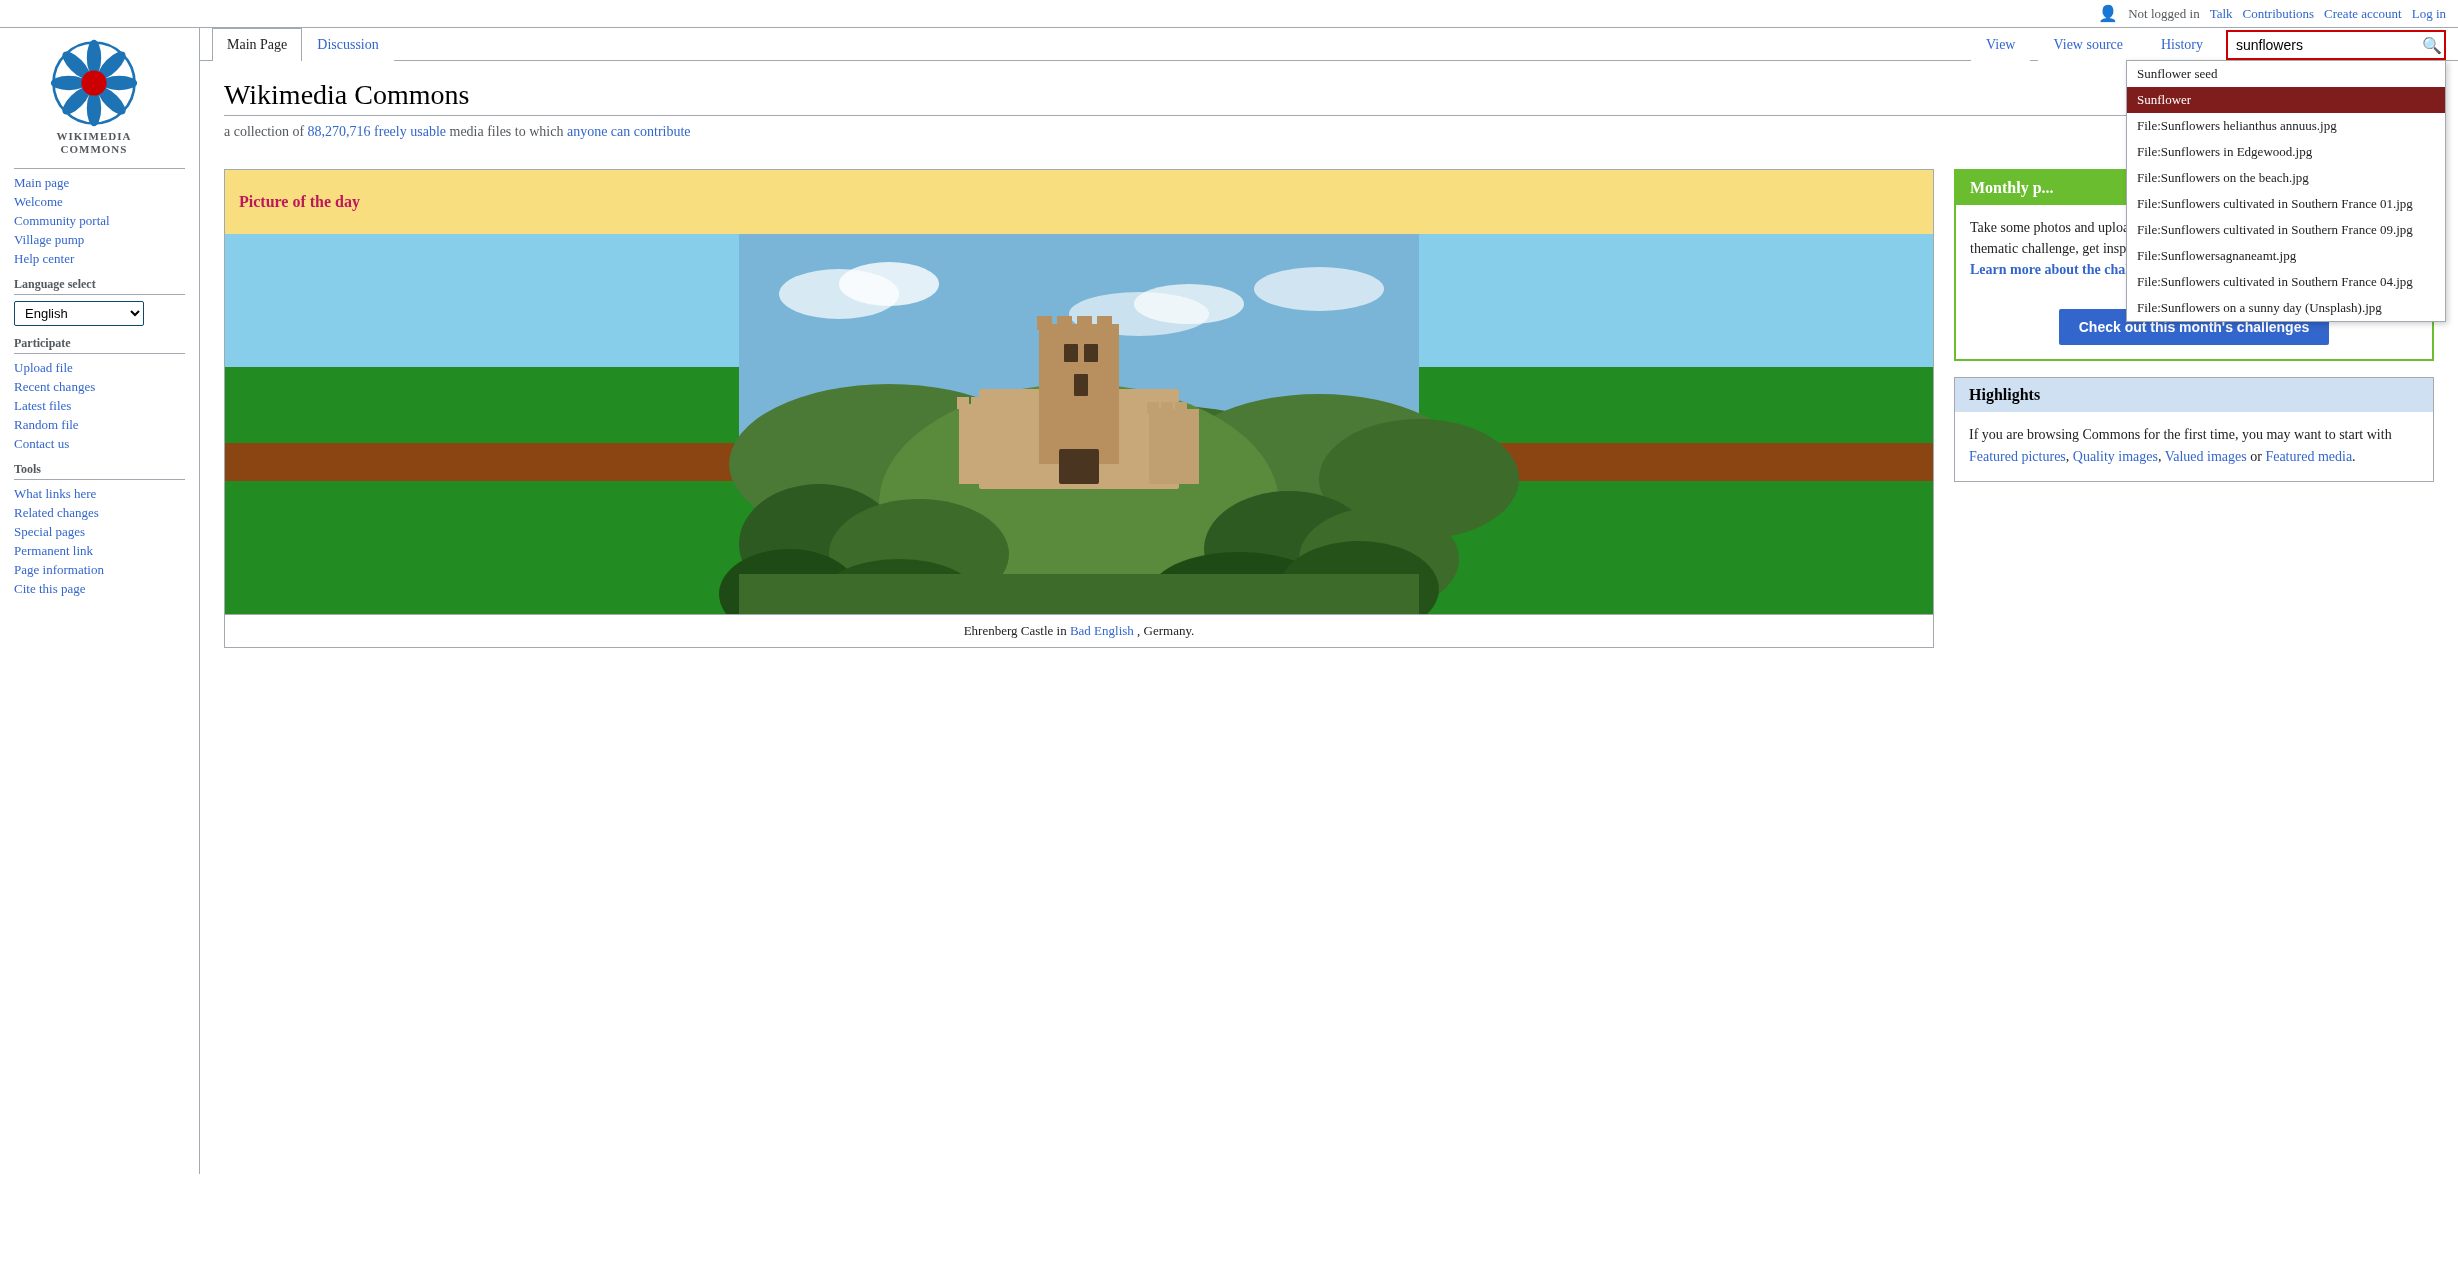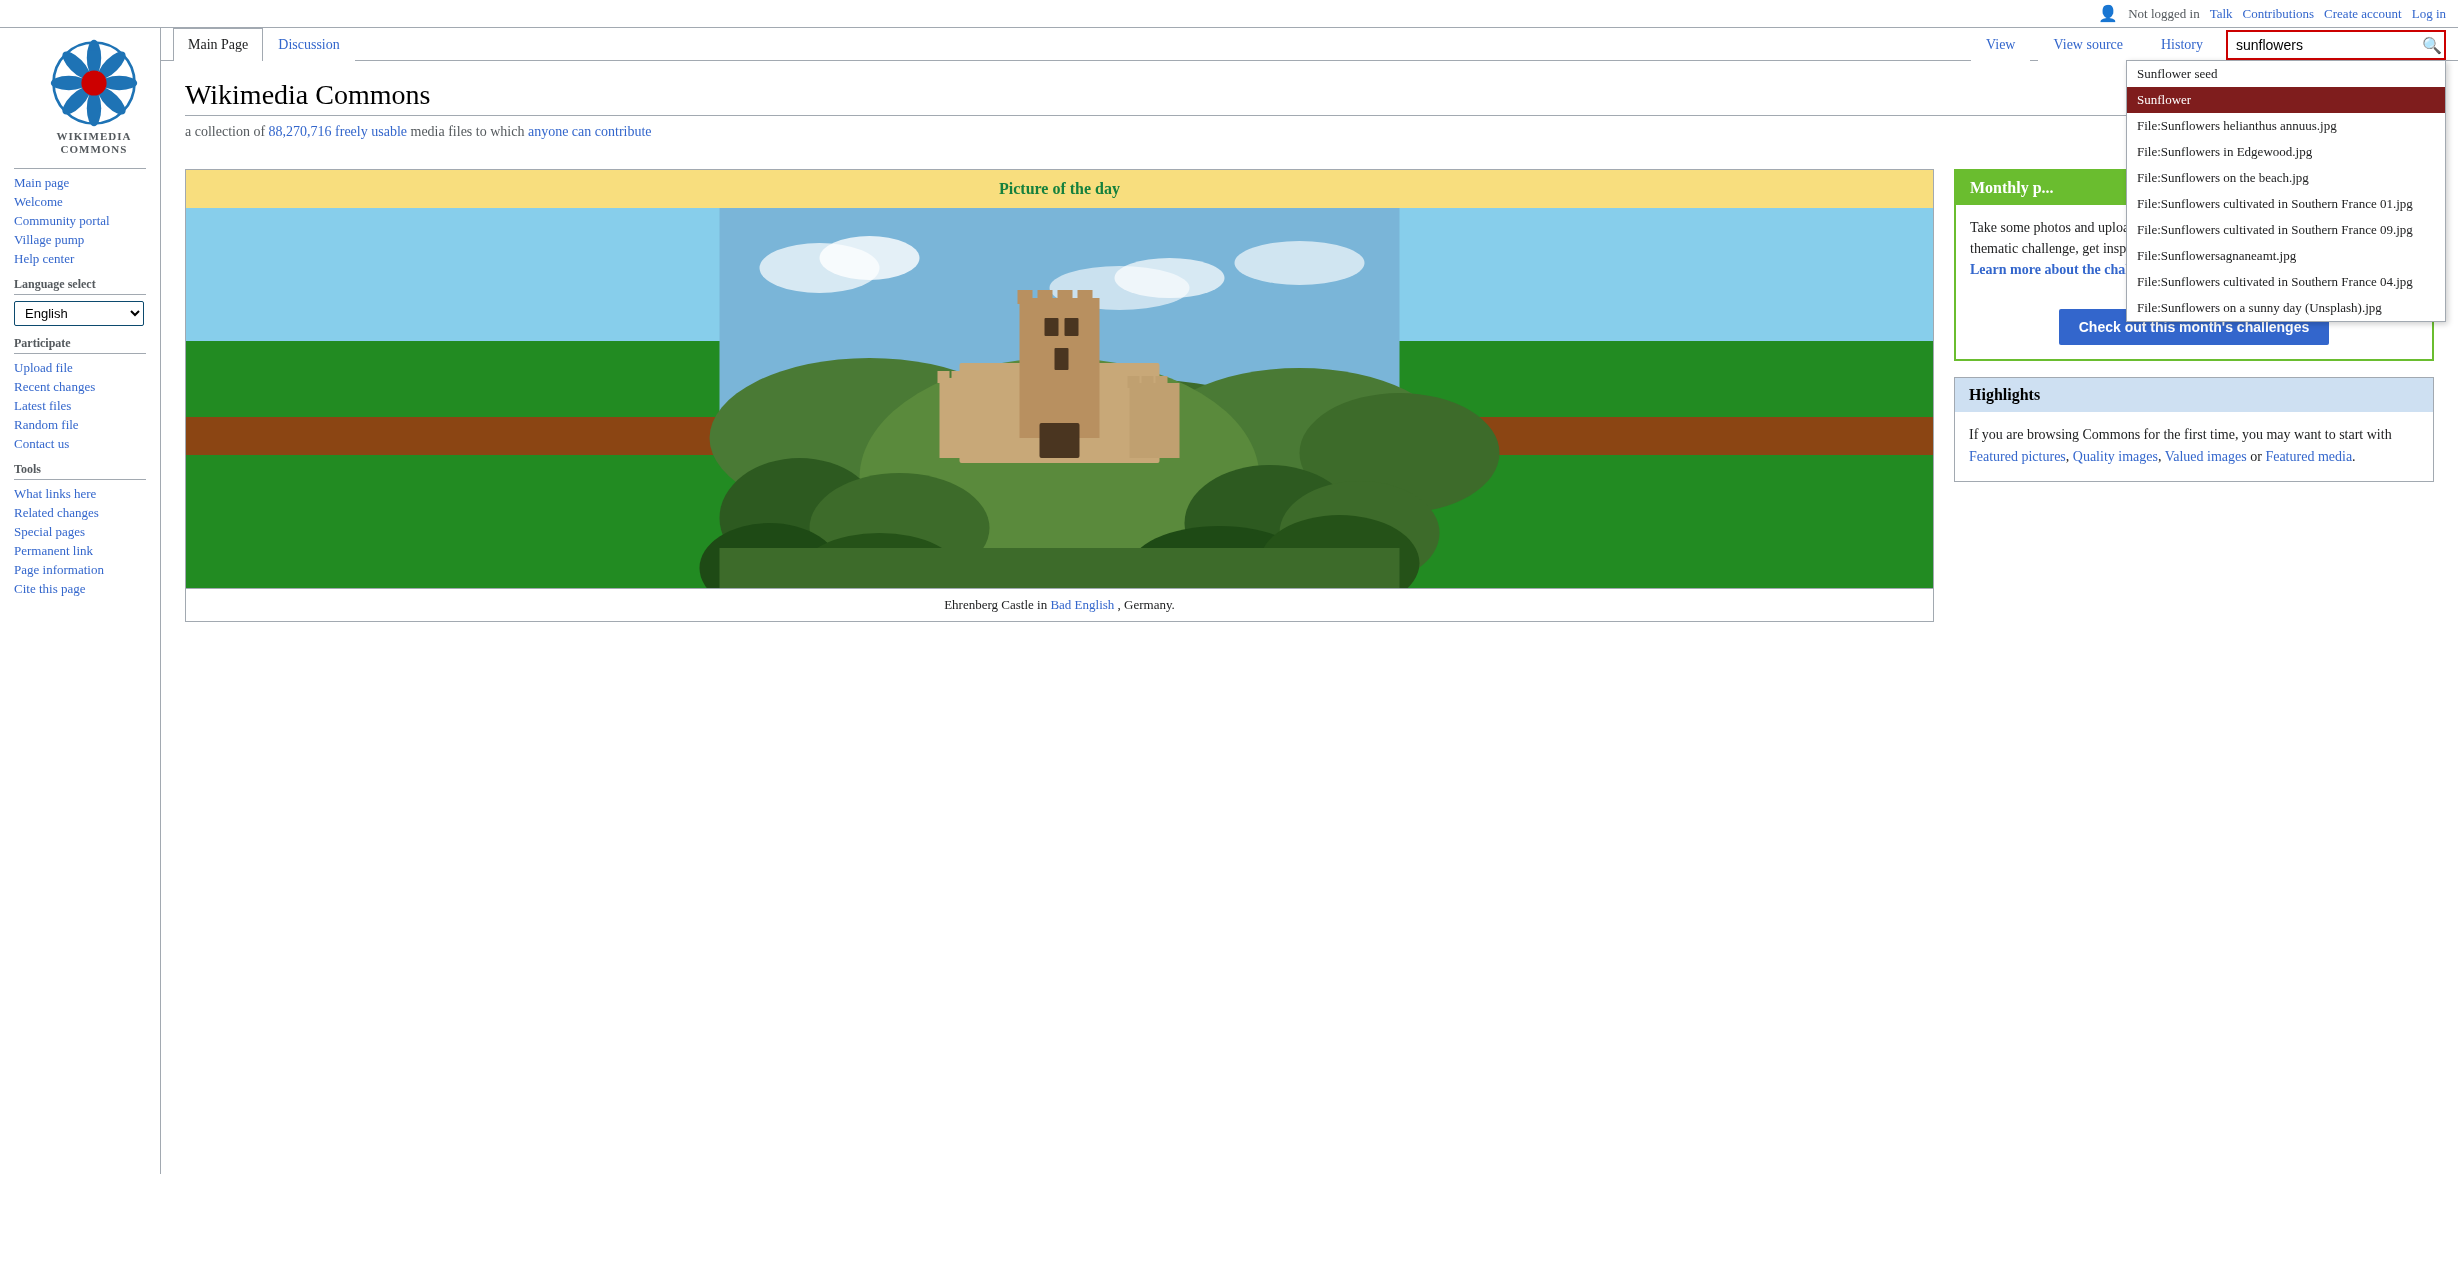--- a/index.html
+++ b/index.html
@@ -10,21 +10,21 @@
     #logo-title { font-size: 11px; font-weight: bold; letter-spacing: 1px; text-transform: uppercase; color: #54595d; text-align: center; line-height: 1.2; margin-top: 2px; }
 
     
     #top-nav { display: flex; align-items: center; justify-content: flex-end; padding: 4px 12px; border-bottom: 1px solid #a2a9b1; font-size: 13px; gap: 10px; color: #54595d; }
     #top-nav a { color: #3366cc; font-size: 13px; }
 
     
     #layout { display: flex; min-height: calc(100vh - 120px); }
 
     
-    #sidebar { width: 161px; flex-shrink: 0; padding: 10px 14px; border-right: 1px solid #a2a9b1; font-size: 13px; }
+    #sidebar { width: 200px; flex-shrink: 0; padding: 10px 14px; border-right: 1px solid #a2a9b1; font-size: 13px; }
     .sidebar-section-title { font-size: 12px; font-weight: bold; color: #54595d; border-bottom: 1px solid #a2a9b1; margin: 10px 0 6px 0; padding-bottom: 2px; text-transform: none; }
     .sidebar-link { display: block; color: #3366cc; margin: 3px 0; font-size: 13px; }
     .language-select { margin: 6px 0; }
     .language-select select { width: 130px; padding: 3px 6px; border: 1px solid #0c4a6e; border-radius: 2px; font-size: 13px; background: #fff; cursor: pointer; }
 
     
     #content { flex: 1; padding: 0; }
 
     
     #page-tabs { display: flex; align-items: center; padding: 0 12px; border-bottom: 1px solid #a2a9b1; background: #fff; gap: 0; }
@@ -51,21 +51,21 @@
     #page-subtitle { font-size: 14px; color: #54595d; margin-bottom: 29px; }
     #page-subtitle a { color: #3366cc; }
 
     
     #two-col { display: flex; gap: 20px; }
     #left-col { flex: 1; }
     #right-col { width: 480px; flex-shrink: 0; }
 
     
     .potd-box { border: 1px solid #a2a9b1; }
-    .potd-header { background: #f8de7e; padding: 10px 14px; font-size: 16px; font-weight: bold; color: #15803d; text-align: center; }
+    .potd-header { background: #f8de7e; padding: 23px 14px; font-size: 16px; font-weight: bold; color: #be185d; }
     .potd-img { width: 100%; height: 380px; background: linear-gradient(180deg, #87CEEB 0%, #87CEEB 35%, #228B22 35%, #228B22 55%, #8B4513 55%, #8B4513 65%, #228B22 65%, #228B22 100%); position: relative; overflow: hidden; display: flex; align-items: center; justify-content: center; }
 
     
     .castle-scene { width: 100%; height: 380px; }
 
     .potd-caption { padding: 8px 14px; font-size: 13px; text-align: center; border-top: 1px solid #a2a9b1; }
     .potd-caption a { color: #3366cc; }
 
     
     .monthly-box { border: 2px solid #6abd2f; margin-bottom: 16px; }

